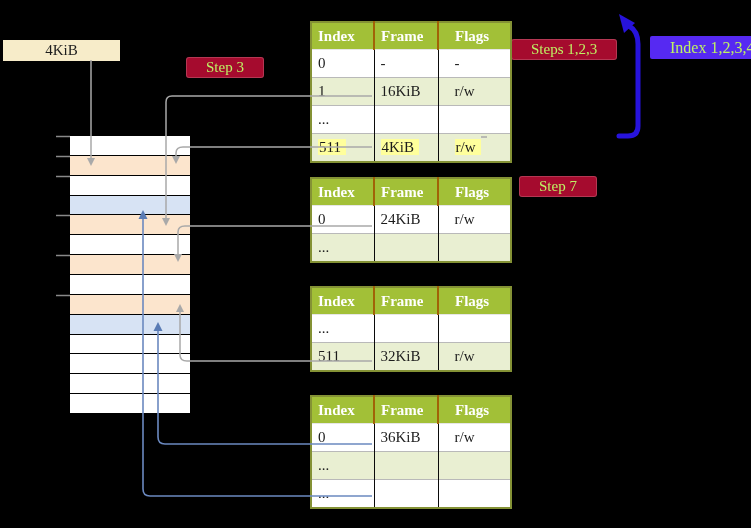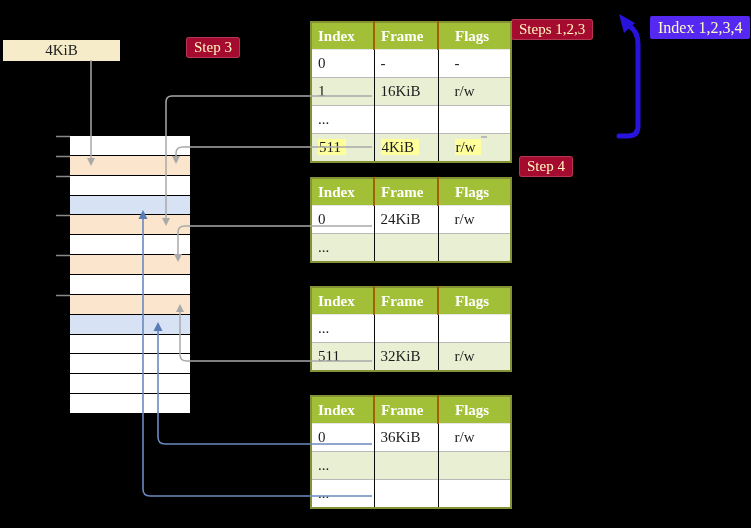--- a/index.html
+++ b/index.html
@@ -1,21 +1,21 @@
 <!DOCTYPE html>
 <html><head>
 <meta charset="utf-8">
 <style>
   html,body{margin:0;padding:0;background:#000;}
   #stage{position:relative;width:751px;height:528px;background:#000;overflow:hidden;
          font-family:"Liberation Serif","DejaVu Serif",serif;}
   #overlay{position:absolute;left:0;top:0;pointer-events:none;}
 
-  .badge{position:absolute;color:#fef9c3;font-size:15px;line-height:19px;padding:1px 8px;
-         border-radius:3px;white-space:nowrap;}
+  .badge{position:absolute;color:#bef264;font-size:15px;line-height:19px;padding:1px 20px;
+         border-radius:3px;white-space:nowrap;margin-top:20px;}
   .badge.red{background:#a50b2e;box-shadow:inset 0 0 0 1px rgba(255,255,255,.18);}
   .badge.purple{background:#5629f2;border-radius:2px;}
 
   #frame-label{position:absolute;left:3px;top:40px;width:117px;height:21px;background:#f7ecc9;
          color:#1c1c1c;font-size:15px;text-align:center;line-height:21px;}
 
   #memory-strip{position:absolute;left:70px;top:136px;width:120px;height:277px;
          display:flex;flex-direction:column;gap:1px;background:#000;}
   .mrow{flex:1;}
   .mrow.white{background:#ffffff;}
@@ -40,21 +40,21 @@
 </head>
 <body>
 
 <div id="stage">
 
   <div id="frame-label">4KiB</div>
 
   <div class="badge red" style="left:186px;top:37px;">Step 3</div>
   <div class="badge red" style="left:511px;top:19px;">Steps 1,2,3</div>
   <div class="badge purple" style="left:650px;top:16px;font-size:16px;line-height:21px;">Index 1,2,3,4</div>
-  <div class="badge red" style="left:519px;top:156px;">Step 4</div>
+  <div class="badge red" style="left:519px;top:156px;">Step 7</div>
 
   <div id="memory-strip">
       <div class="mrow white"></div>
       <div class="mrow orange"></div>
       <div class="mrow white"></div>
       <div class="mrow blue"></div>
       <div class="mrow orange"></div>
       <div class="mrow white"></div>
       <div class="mrow orange"></div>
       <div class="mrow white"></div>

